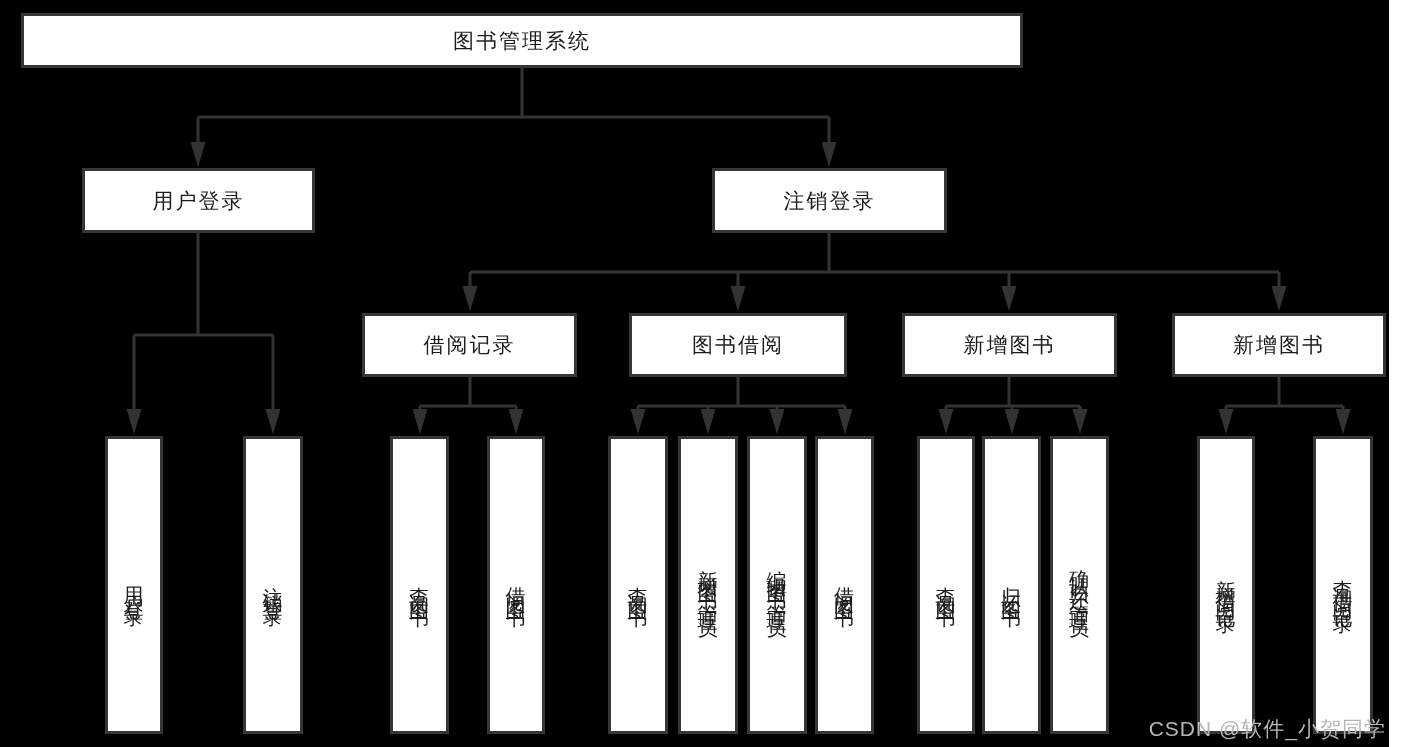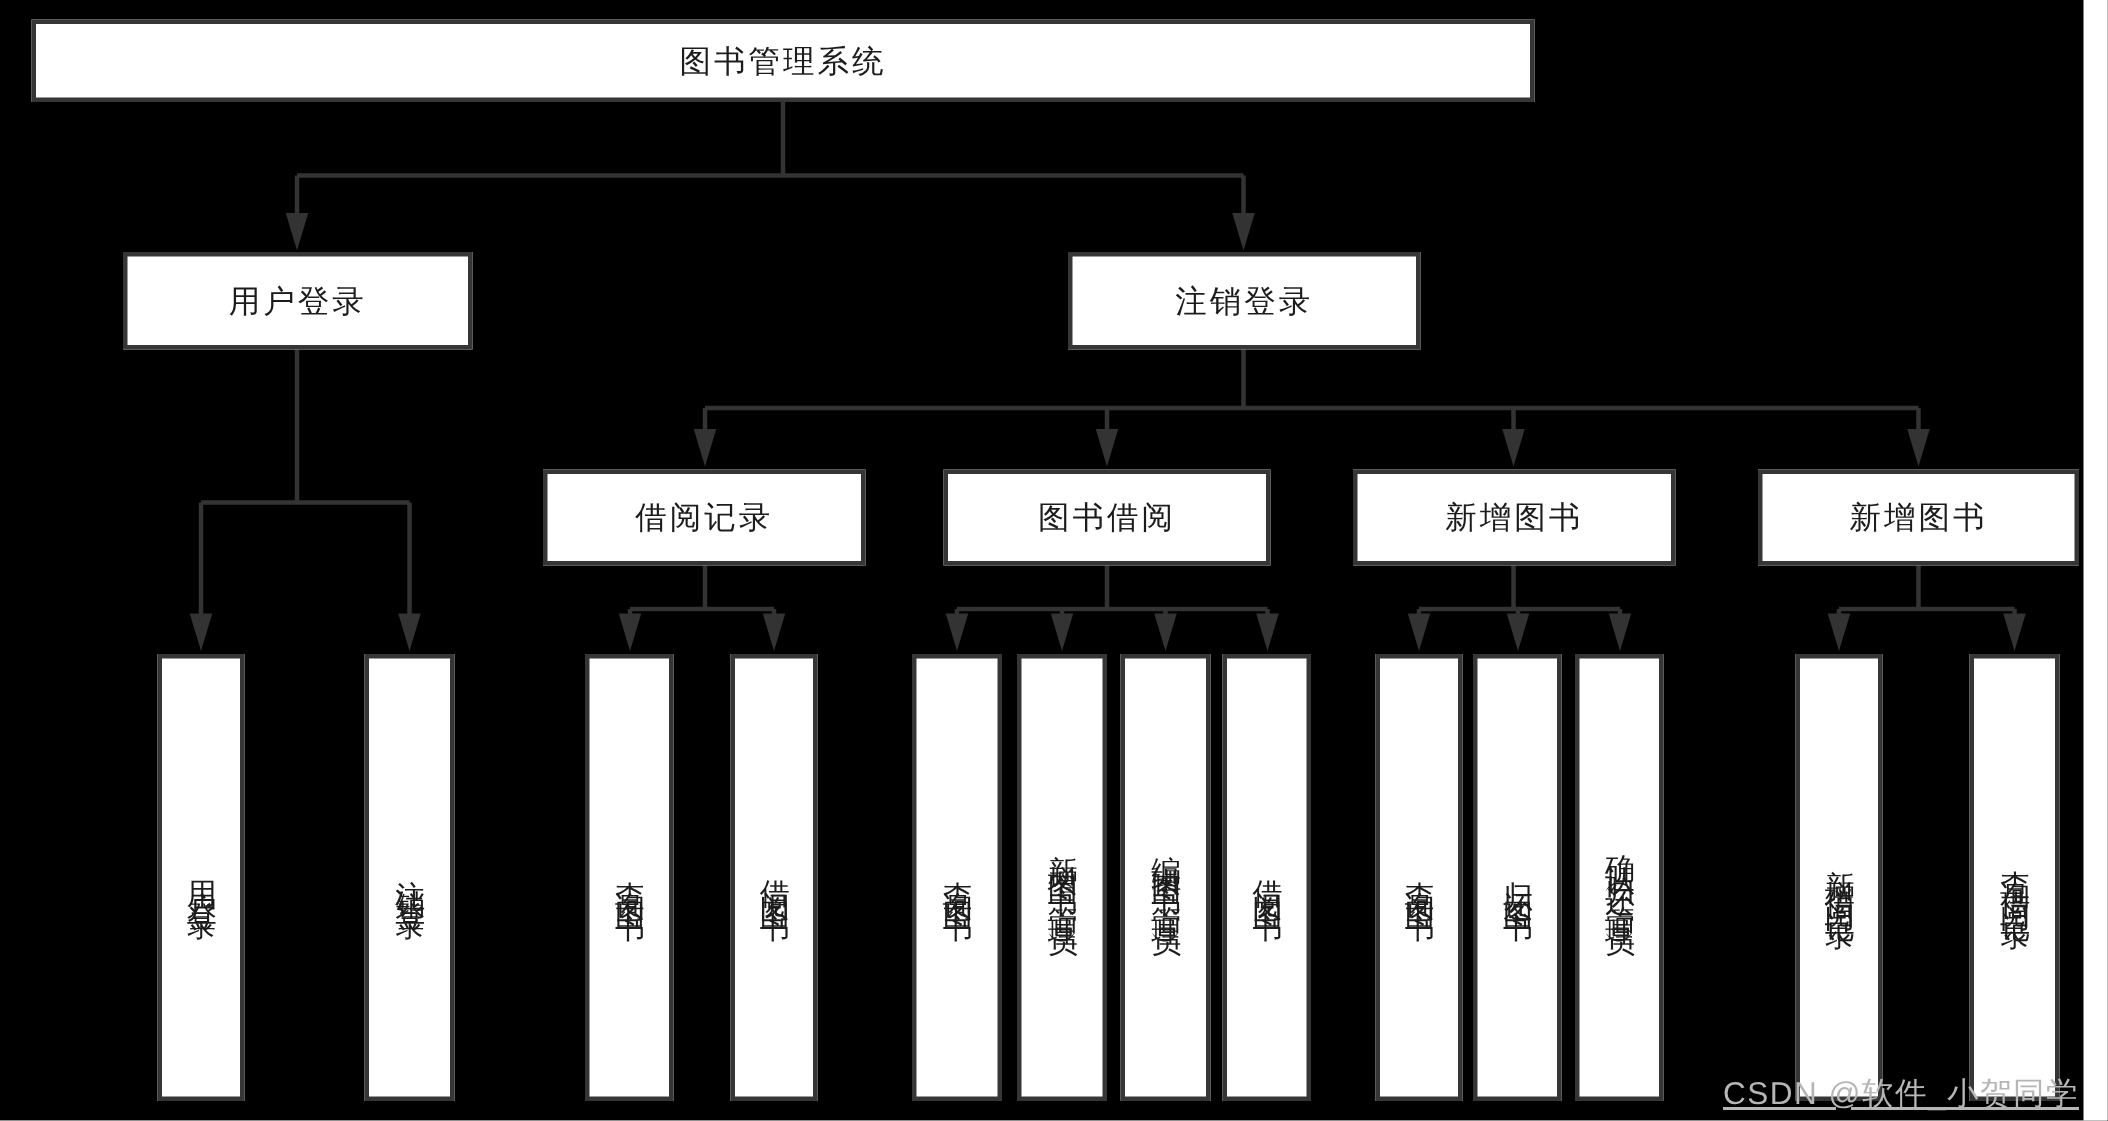--- a/index.html
+++ b/index.html
@@ -35,21 +35,20 @@
   }
   .watermark {
     position: absolute;
     right: 3px;
     bottom: 4px;
     color: #b6b6b6;
     font-size: 21px;
     letter-spacing: 1px;
     z-index: 5;
     white-space: nowrap;
-    text-decoration: underline;
   }
 </style>
 </head>
 <body>
 
 <div class="canvas">
 
   <svg class="wires" width="1405" height="747" viewBox="0 0 1405 747">
     <g stroke="#333333" stroke-width="3" fill="none">
 

